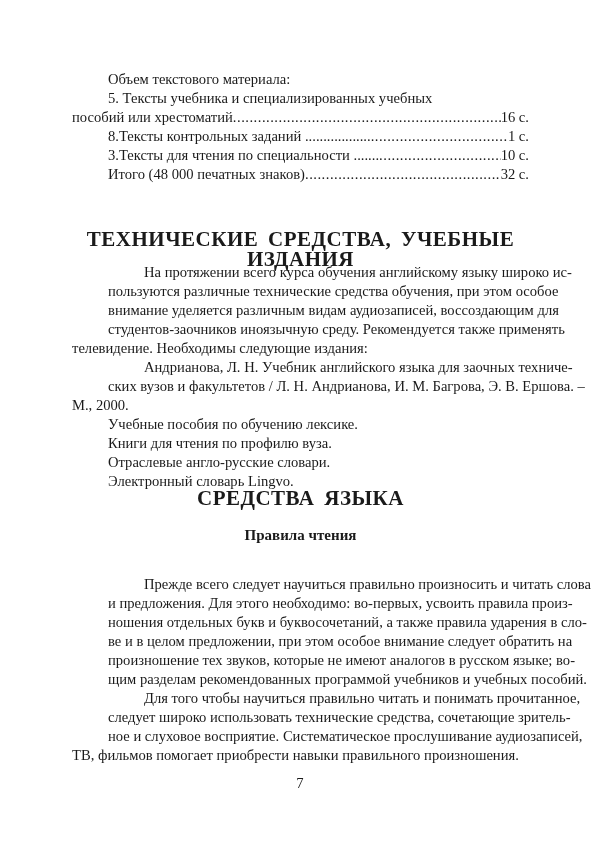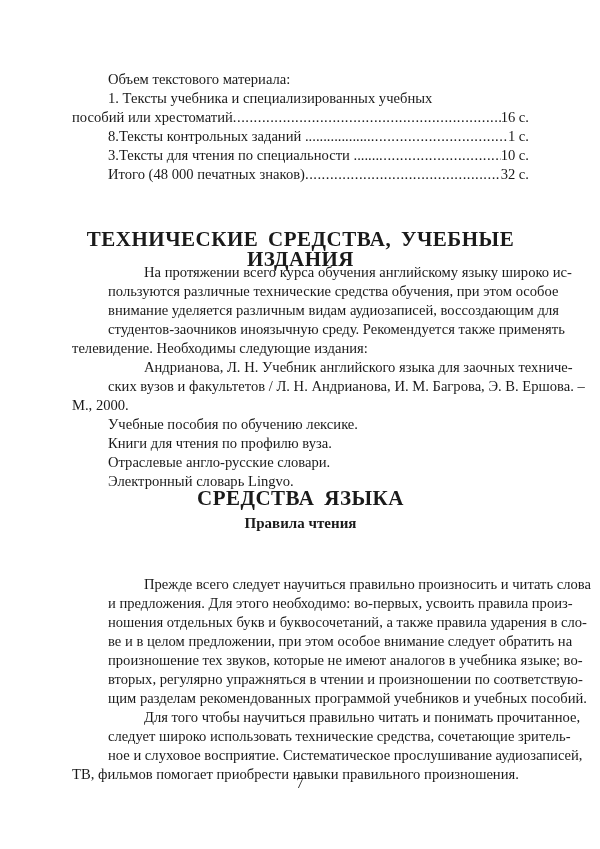--- a/index.html
+++ b/index.html
@@ -20,21 +20,21 @@
     .pnum { position: absolute; left: 0; width: 600px; text-align: center; top: 775px; font-size: 14.6px; }
     em { font-style: italic; }
   </style>
 </head>
 <body>
 
 <div class="page">
 
   <div class="block" style="top:70px;">
     <div class="line ind">Объем текстового материала:</div>
-    <div class="line ind">1. Тексты учебника и специализированных учебных</div>
+    <div class="line ind">5. Тексты учебника и специализированных учебных</div>
     <div class="line leader">
       <span class="lt">пособий или хрестоматий</span>
       <span class="dots"></span>
       <span class="val"> 16 с.</span>
     </div>
     <div class="line leader ind">
       <span class="lt">8.Тексты контрольных заданий  .................. </span>
       <span class="dots"></span>
       <span class="val">1 с.</span>
     </div>
@@ -64,29 +64,28 @@
     <div class="line ind">Учебные пособия по обучению лексике.</div>
     <div class="line ind">Книги для чтения по профилю вуза.</div>
     <div class="line ind">Отраслевые англо-русские словари.</div>
     <div class="line ind">Электронный словарь Lingvo.</div>
   </div>
 
   <div class="block" style="top:488px;">
     <div class="h">СРЕДСТВА ЯЗЫКА</div>
   </div>
 
-  <div class="block h2" style="top:513px;">Правила чтения</div>
+  <div class="block h2" style="top:525px;">Правила чтения</div>
 
   <div class="block" style="top:575px;">
     <div class="line just ind">Прежде всего следует научиться правильно произносить и читать слова</div>
     <div class="line just">и предложения. Для этого необходимо: во-первых, усвоить правила произ-</div>
     <div class="line just">ношения отдельных букв и буквосочетаний, а также правила ударения в сло-</div>
     <div class="line just">ве и в целом предложении, при этом особое внимание следует обратить на</div>
-    <div class="line just">произношение тех звуков, которые не имеют аналогов в учебника языке; во-</div>
-    <div class="line just">вторых, регулярно упражняться в чтении и произношении по соответствую-</div>
+    <div class="line just">произношение тех звуков, которые не имеют аналогов в русском языке; во-</div>
     <div class="line just">щим разделам рекомендованных программой учебников и учебных пособий.</div>
     <div class="line just ind">Для того чтобы научиться правильно читать и понимать прочитанное,</div>
     <div class="line just">следует широко использовать технические средства, сочетающие зритель-</div>
     <div class="line just">ное и слуховое восприятие. Систематическое прослушивание аудиозаписей,</div>
     <div class="line">ТВ, фильмов  помогает приобрести навыки правильного произношения.</div>
   </div>
 
   <div class="pnum">7</div>
 </div>
 

